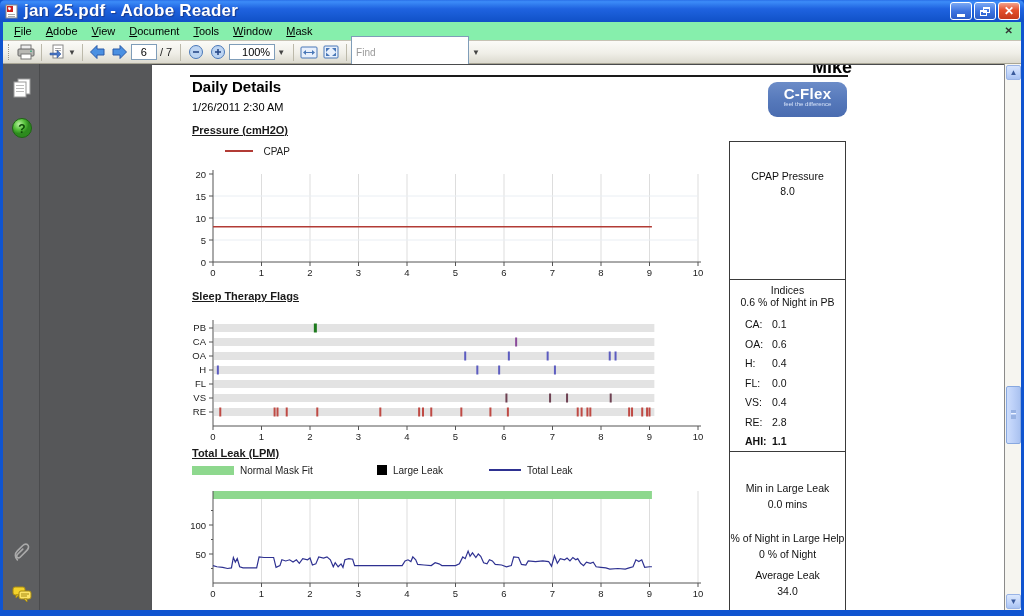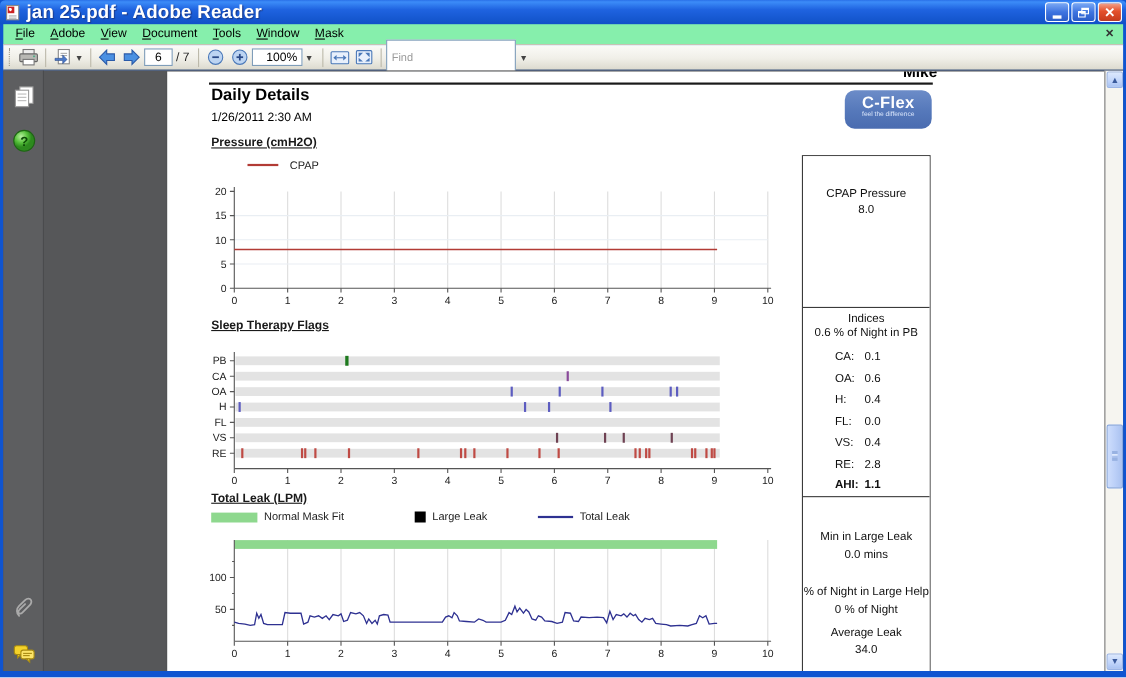--- a/index.html
+++ b/index.html
@@ -59,21 +59,21 @@
   .sb-up { top:1px; } .sb-down { bottom:1px; }
   .sb-thumb { position:absolute; left:1px; top:322px; width:15px; height:58px; border-radius:2px;
     background:linear-gradient(90deg,#cdddfc 0%,#bcd0f8 50%,#aac2f0 100%); border:1px solid #88a8e0; }
   .sb-thumb::after { content:""; position:absolute; left:4px; right:4px; top:26px; height:1px;
     border-top:1px solid #eef4ff; border-bottom:1px solid #98b2e2; box-shadow:0 3px 0 #98b2e2, 0 -3px 0 #98b2e2; }
 
   
   .pdf-page { position:absolute; left:149px; top:1px; width:852px; height:545px; background:#fff;
     box-shadow:1px 0 2px rgba(0,0,0,0.4); color:#000; }
   .clipped-name { position:absolute; left:640px; top:0; width:60px; height:9px; overflow:hidden; text-align:right; }
-  .clipped-name span { display:block; margin-top:-8px; font-weight:bold; font-size:14px; }
+  .clipped-name span { display:block; margin-top:-8px; font-weight:bold; font-size:18px; }
   .hrule { position:absolute; left:38px; top:10px; width:658px; height:2px; background:#1a1a1a; }
   .page-title { position:absolute; left:40px; top:13px; font-size:15px; font-weight:bold; }
   .page-datetime { position:absolute; left:40px; top:36px; font-size:11px; }
   .cflex-logo { position:absolute; left:616px; top:17px; width:79px; height:35px; border-radius:9px;
     background:linear-gradient(180deg,#6c8cc8 0%,#5578ba 55%,#4a6cb0 100%); color:#fff; text-align:center; }
   .cflex-logo .l1 { font-size:15px; font-weight:bold; letter-spacing:0.3px; margin-top:3px; }
   .cflex-logo .l2 { font-size:6px; color:#d8e4fa; margin-top:-1px; }
 
   .chart-title { position:absolute; left:40px; font-size:11px; font-weight:bold; color:#1a1a1a;text-decoration:underline; }
   .legend-line { display:inline-block; width:28px; height:0; border-top:2px solid #b23b35; vertical-align:middle; }
@@ -86,21 +86,21 @@
 
   svg.plot { position:absolute; left:31px; overflow:visible; }
 
   
   .side-panels { position:absolute; left:577px; top:76px; width:117px; border:1px solid #3a3a3a; }
   .sp-section { position:relative; background:#fff; font-size:10.5px; text-align:center; color:#111; }
   .sp-1 { height:137px; } .sp-2 { height:172px; border-top:1px solid #3a3a3a; } .sp-3 { height:165px; border-top:1px solid #3a3a3a; }
   .sp-title { padding-top:4px; }
   .sp-cpap-title { padding-top:28px; }
   .indices-rows { text-align:left; padding:10px 0 0 15px; }
-  .indices-rows .row { margin-bottom:7.5px;margin-left:14px; }
+  .indices-rows .row { margin-bottom:7.5px; }
   .indices-rows .lbl { display:inline-block; width:27px; }
   .row-ahi { font-weight:bold; }
   .sp-3 .grp1 { padding-top:28px; } .sp-3 .grp2 { padding-top:18px; } .sp-3 .grp3 { padding-top:5px; }
   .sp-line { line-height:16px; }
 </style>
 </head>
 <body>
 
 <div id="window">
 

